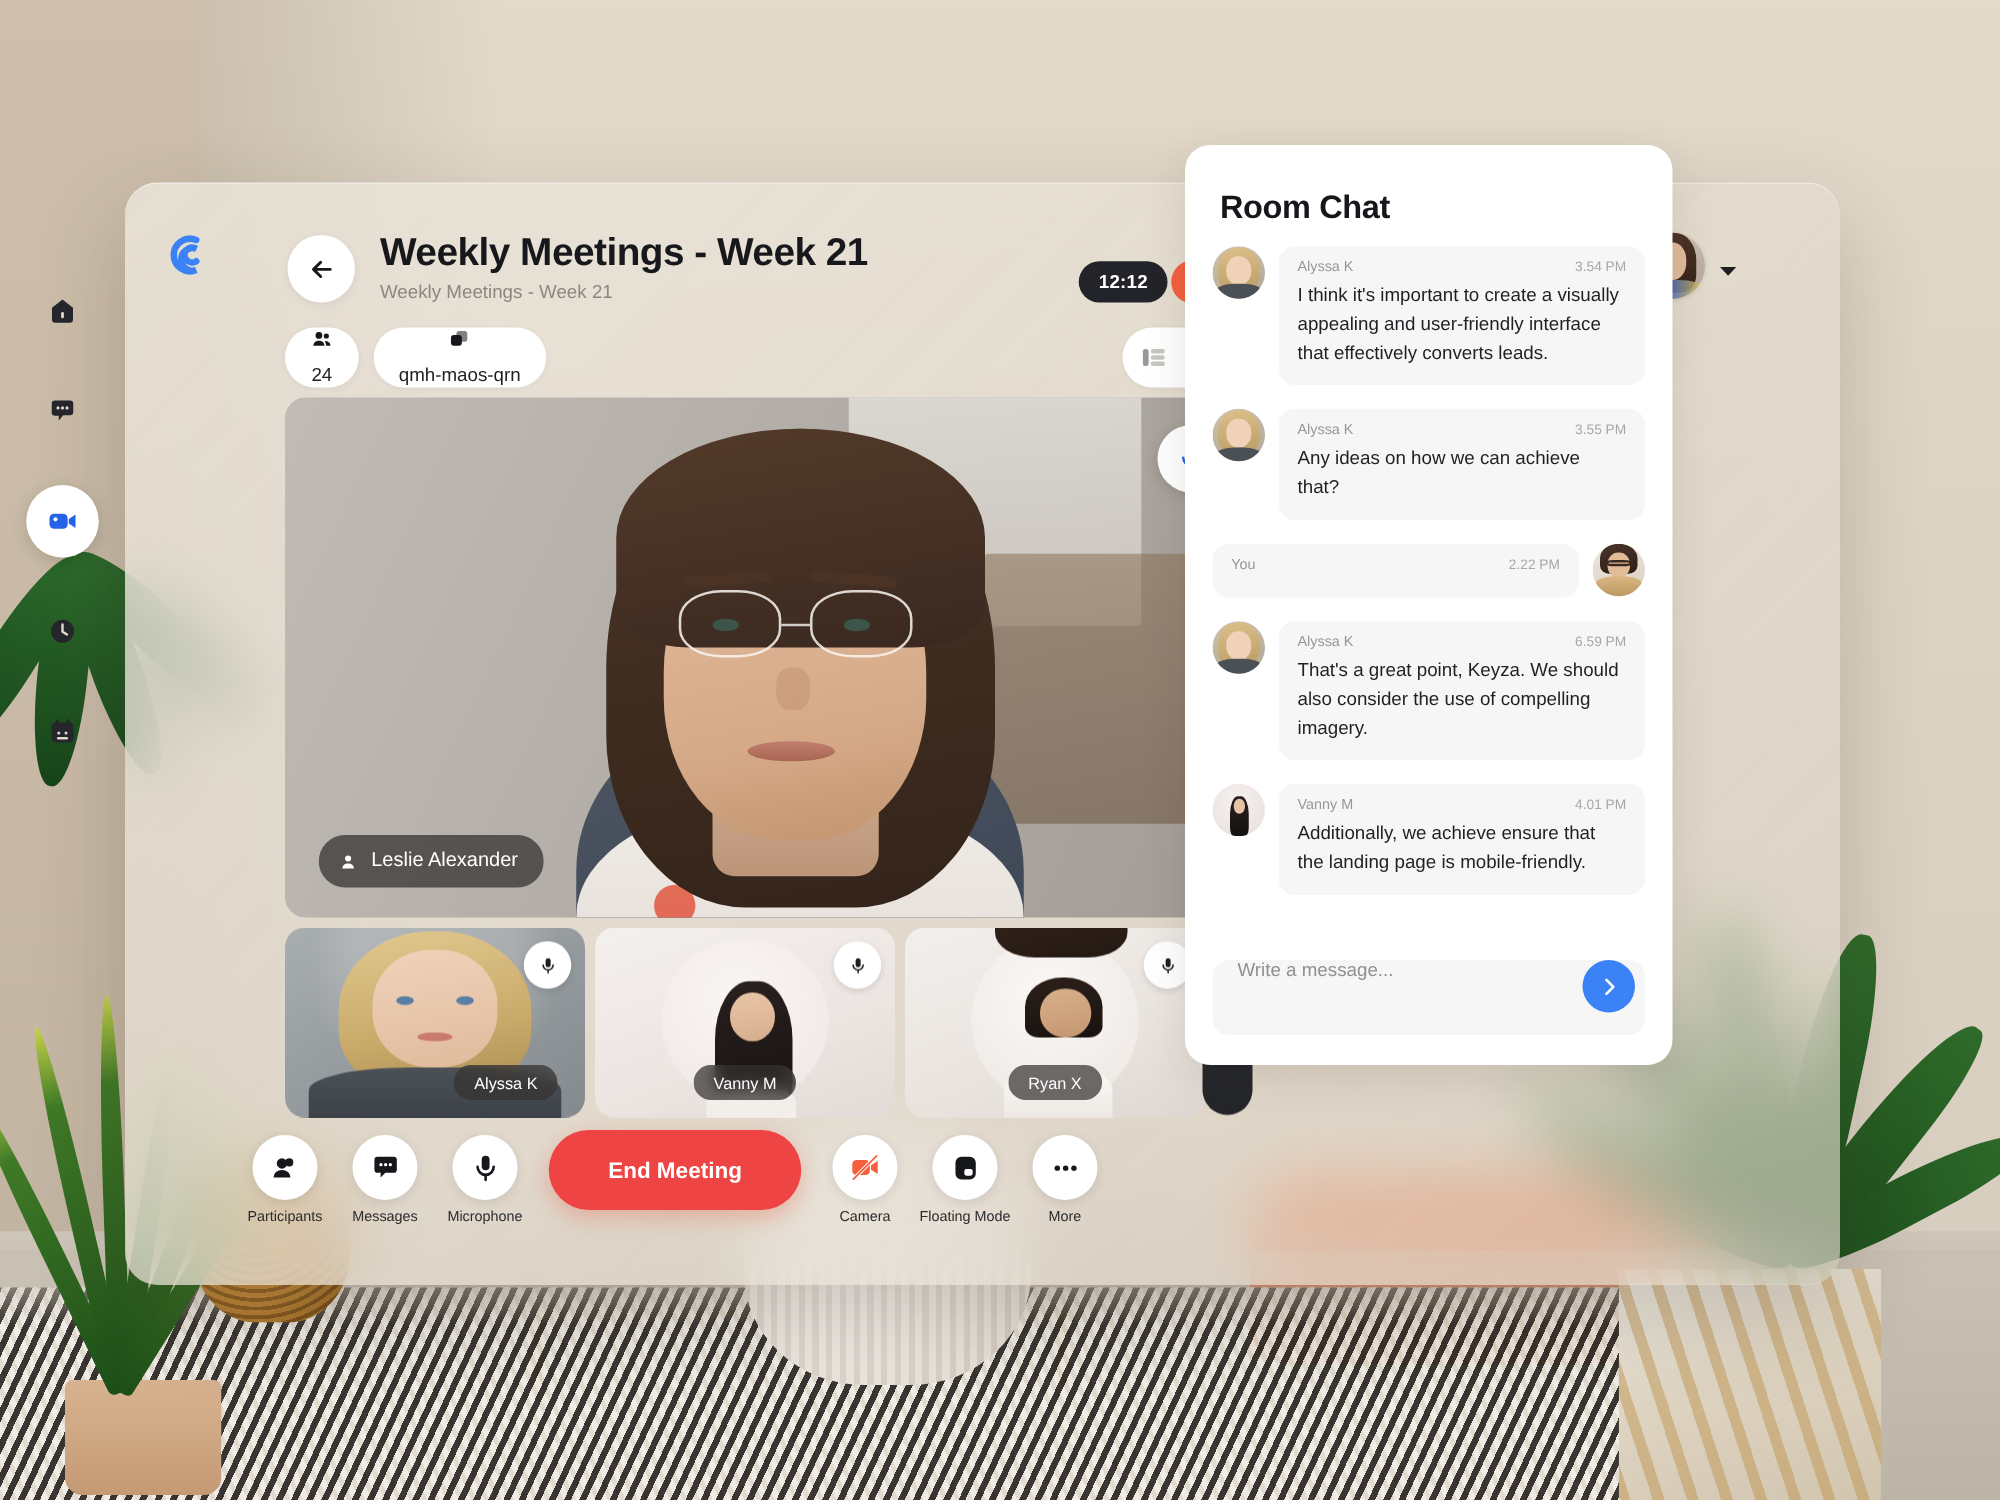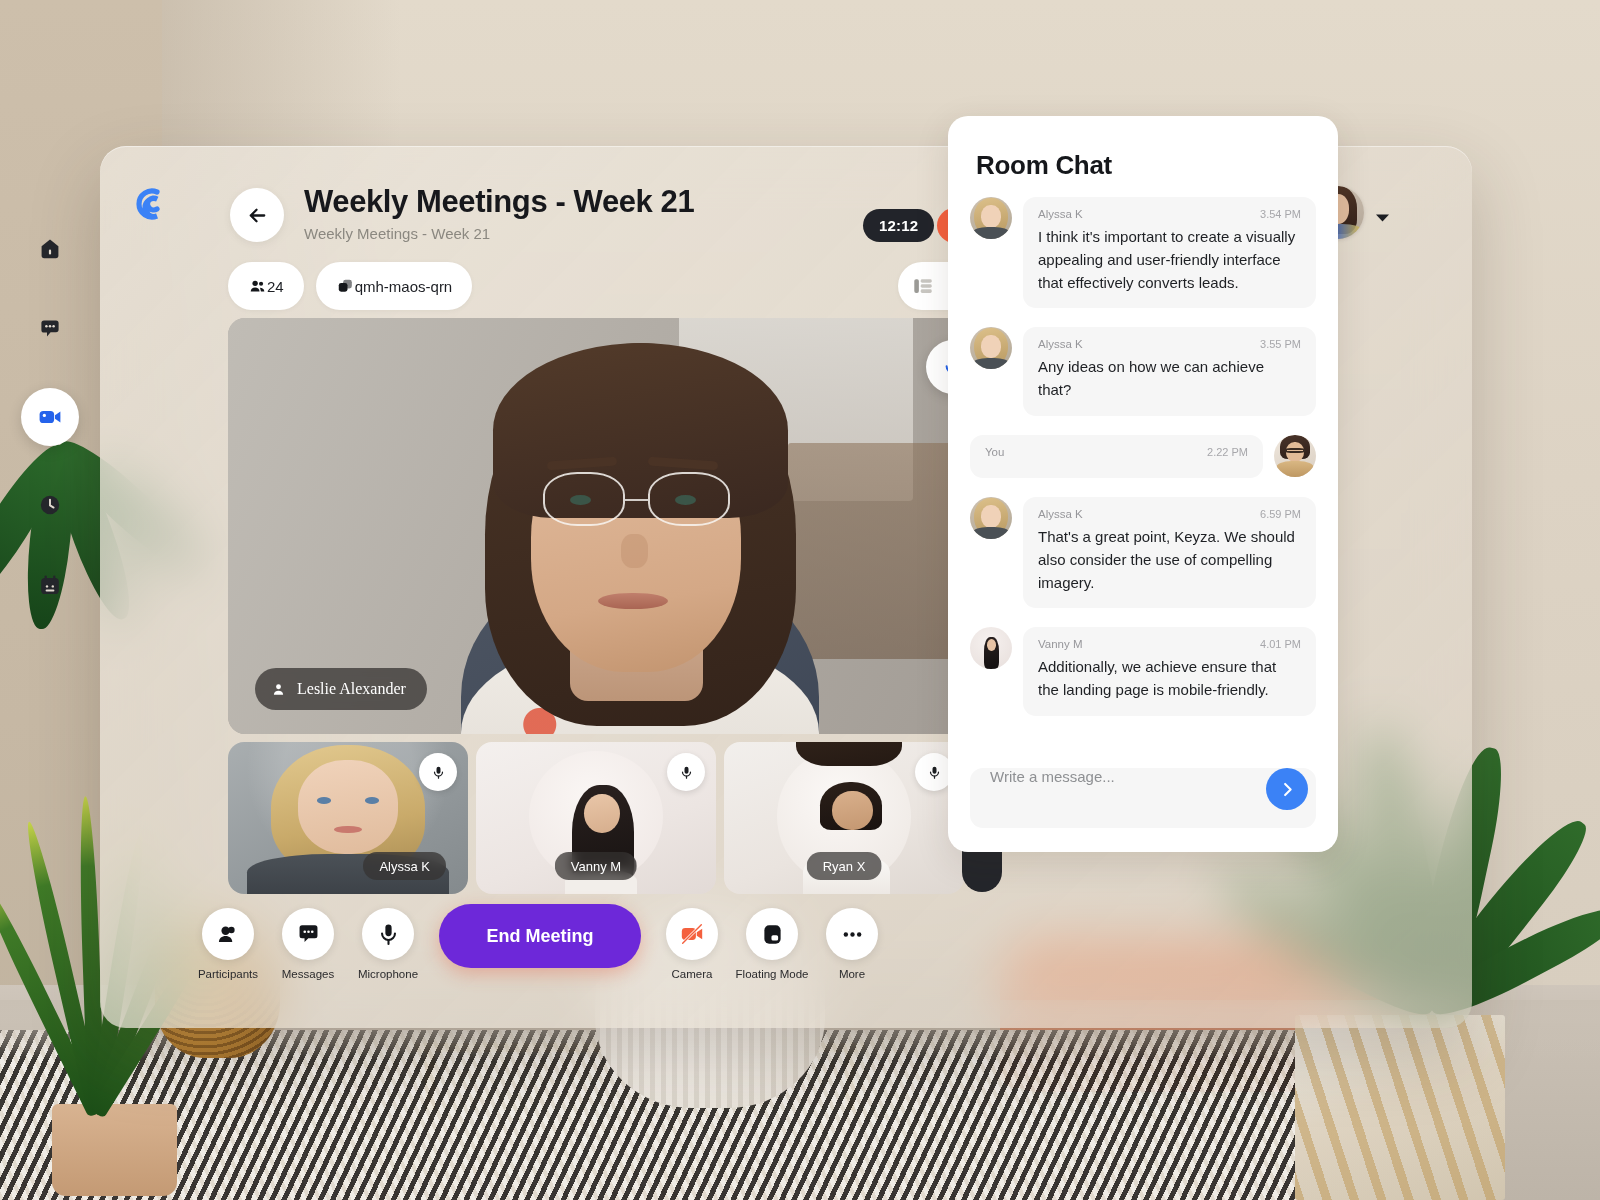--- a/index.html
+++ b/index.html
@@ -171,22 +171,22 @@
   .user-avatar {
     position:absolute; right:108px; top:40px; width:53px; height:53px; border-radius:50%;
     overflow:hidden; cursor:pointer; box-shadow:0 1px 4px rgba(0,0,0,.12);
   }
   .caret { position:absolute; right:82px; top:63px; cursor:pointer; }
 
   
   .pill-row { position:absolute; left:128px; top:116px; display:flex; gap:12px; }
   .chip {
     height:48px; padding:0 20px; background:#fff; border-radius:24px;
-    display:flex; align-items:center; font-size:15px; color:#1d1f24; font-weight:500;
-    box-shadow:0 1px 5px rgba(0,0,0,.05); cursor:pointer;
+    display:flex; align-items:center; gap:11px; font-size:15px; color:#1d1f24; font-weight:500;
+    box-shadow:0 1px 5px rgba(0,0,0,.05); cursor:pointer;flex-direction:column;
   }
   .layout-toggle {
     position:absolute; left:798px; top:116px; height:48px; padding:0 14px;
     background:#fff; border-radius:24px; display:flex; align-items:center; gap:16px;
     box-shadow:0 1px 5px rgba(0,0,0,.05);
   }
   .lt-btn { cursor:pointer; display:flex; }
 
   
   .stage { position:absolute; left:128px; top:172px; width:778px; height:416px; border-radius:17px; overflow:hidden; }
@@ -229,21 +229,20 @@
   .mic-fab {
     position:absolute; right:26px; top:22px; width:54px; height:54px; border-radius:50%;
     background:#fff; display:flex; align-items:center; justify-content:center;
     box-shadow:0 3px 12px rgba(0,0,0,.14); cursor:pointer;
   }
   .name-tag {
     position:absolute; left:27px; bottom:24px; height:42px; padding:0 21px 0 16px;
     background:rgba(48,46,44,.72); border-radius:21px; color:#fff;
     display:flex; align-items:center; gap:11px; font-size:16px;
     backdrop-filter:blur(8px);
-    font-family:Liberation Serif, serif;
   }
 
   
   .thumb-row { position:absolute; left:228px; top:742px; display:flex; gap:8px; }
   .thumb { position:relative; width:240px; height:152px; border-radius:16px; overflow:hidden; cursor:pointer; }
   .thumb .bgimg { position:absolute; inset:0; }
   .t1 .bgimg {
     background:
       radial-gradient(ellipse at 50% 18%, rgba(255,255,255,.16) 0 38%, transparent 60%),
       linear-gradient(150deg,#a9aeb0 0%,#93999c 55%,#848a8d 100%);
@@ -289,21 +288,21 @@
   
   .controls { position:absolute; left:160px; top:908px; width:760px; display:flex; align-items:flex-start; justify-content:center; gap:22px; }
   .ctl { display:flex; flex-direction:column; align-items:center; gap:8px; cursor:pointer; width:58px; }
   .ctl-circle {
     width:52px; height:52px; border-radius:50%; background:#fff;
     display:flex; align-items:center; justify-content:center;
     box-shadow:0 2px 9px rgba(0,0,0,.10);
   }
   .ctl-label { font-size:11.5px; color:#2b2b2d; font-weight:500; white-space:nowrap; }
   .end-btn {
-    width:202px; height:64px; background:#6d28d9; border-radius:32px; color:#fff;
+    width:202px; height:64px; background:#ef4444; border-radius:32px; color:#fff;
     display:flex; align-items:center; justify-content:center; font-size:18px; font-weight:600;
     cursor:pointer; box-shadow:0 6px 18px rgba(230,80,50,.32); margin-top:-4px;
   }
 
   
   .chat {
     position:absolute; left:948px; top:116px; width:390px; height:736px;
     background:#fff; border-radius:20px; box-shadow:0 10px 34px rgba(60,45,30,.13);
     display:flex; flex-direction:column; overflow:hidden;
   }

